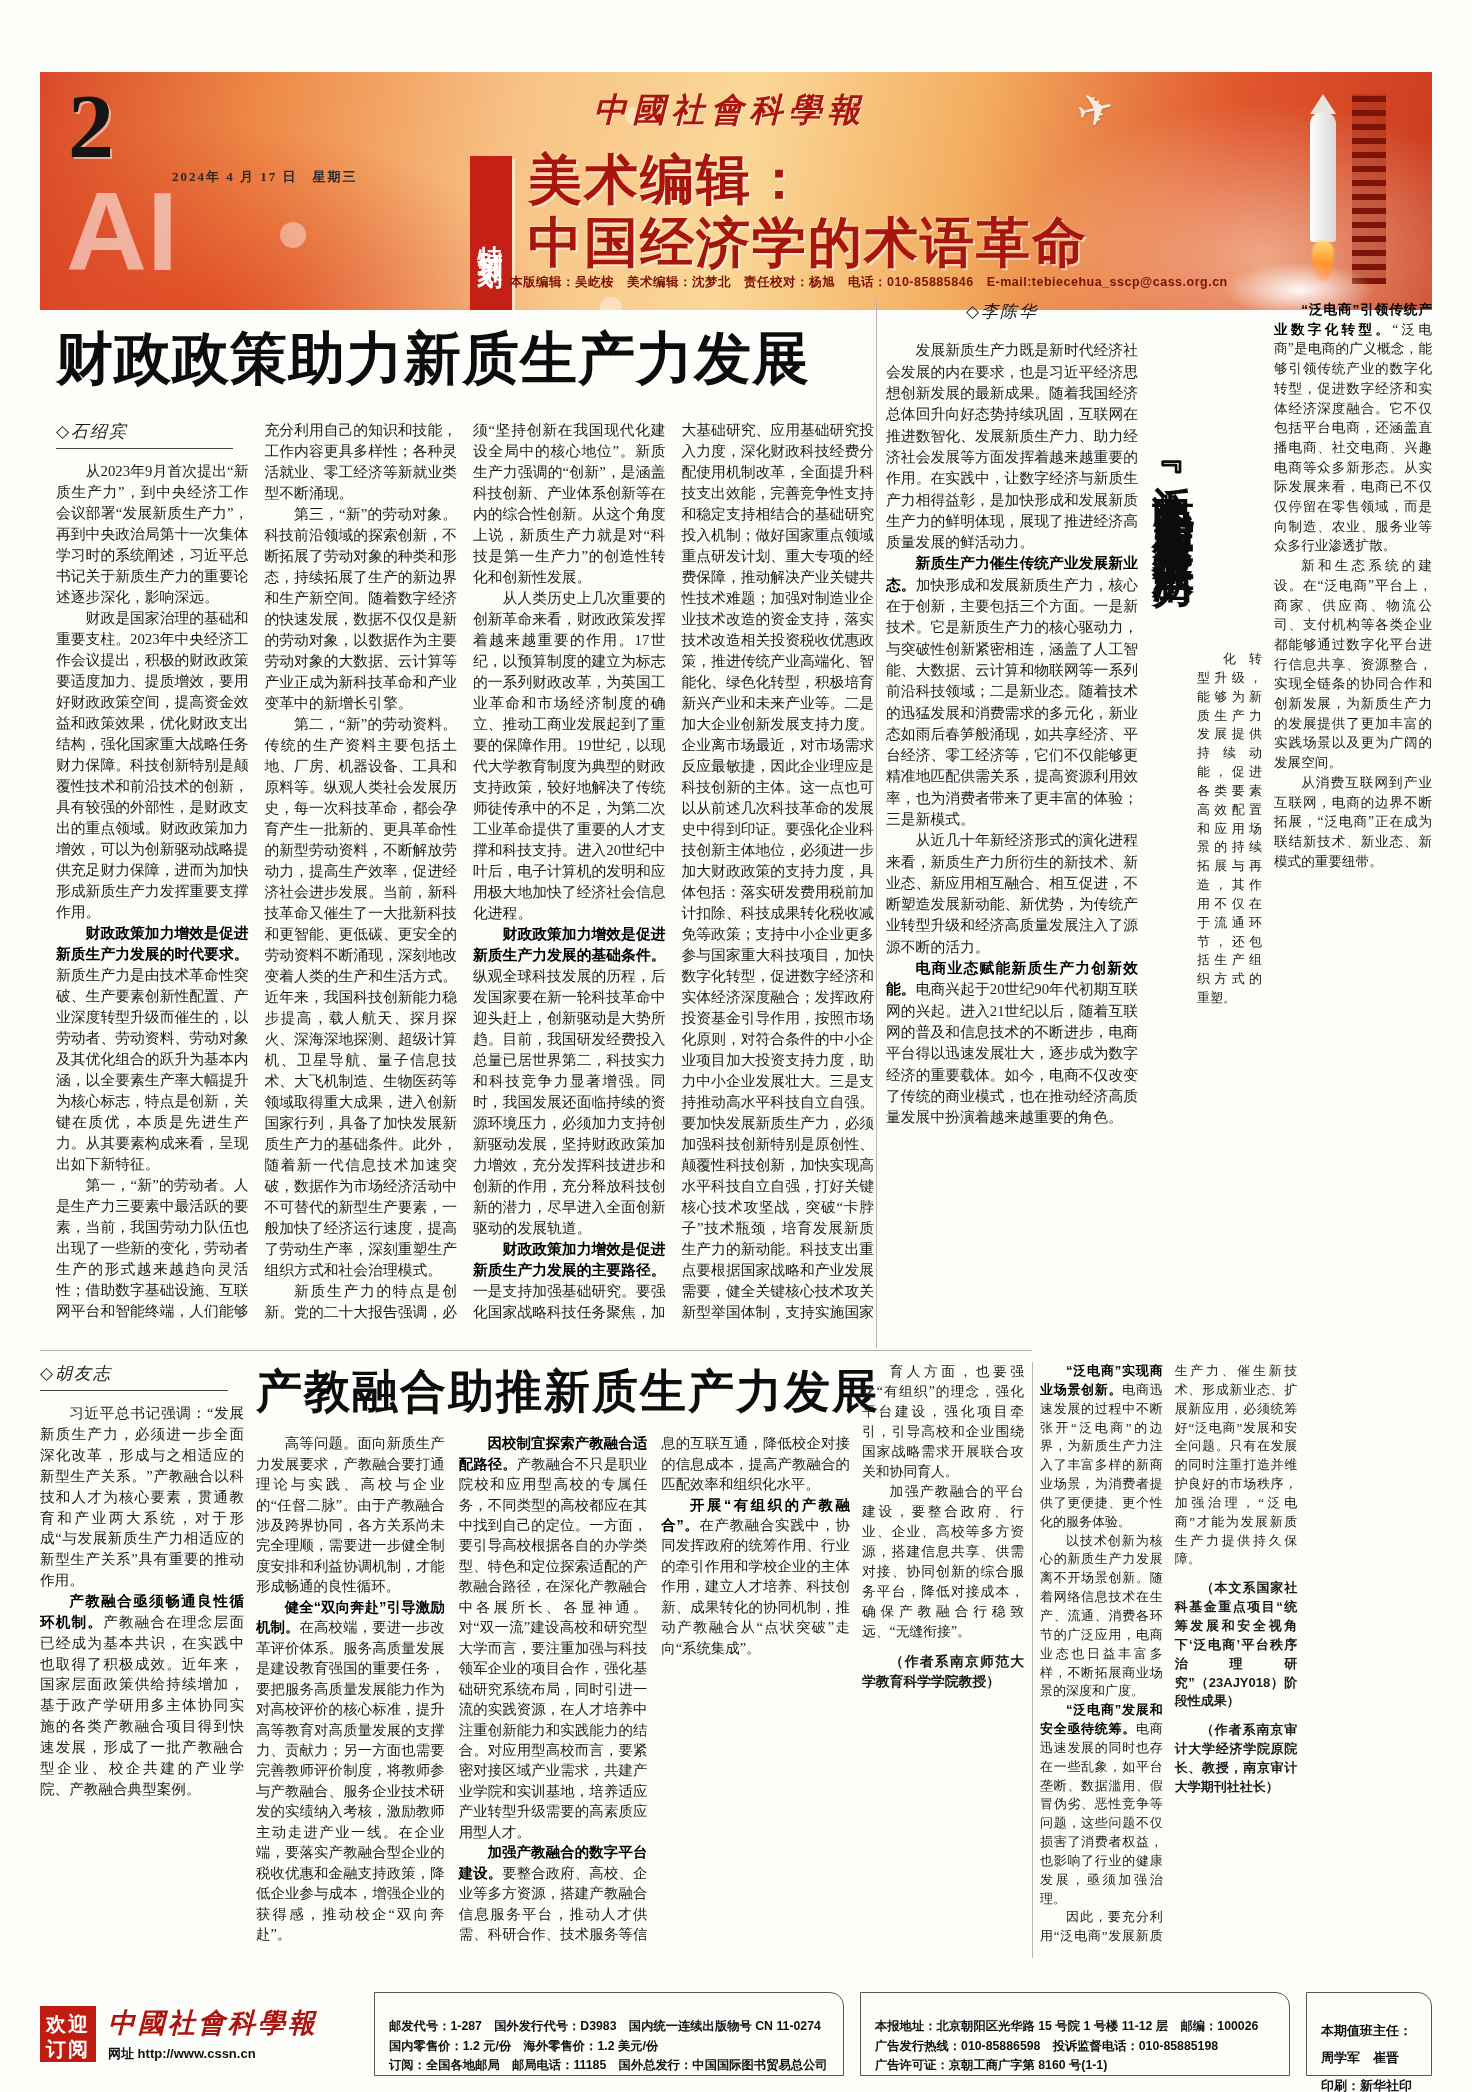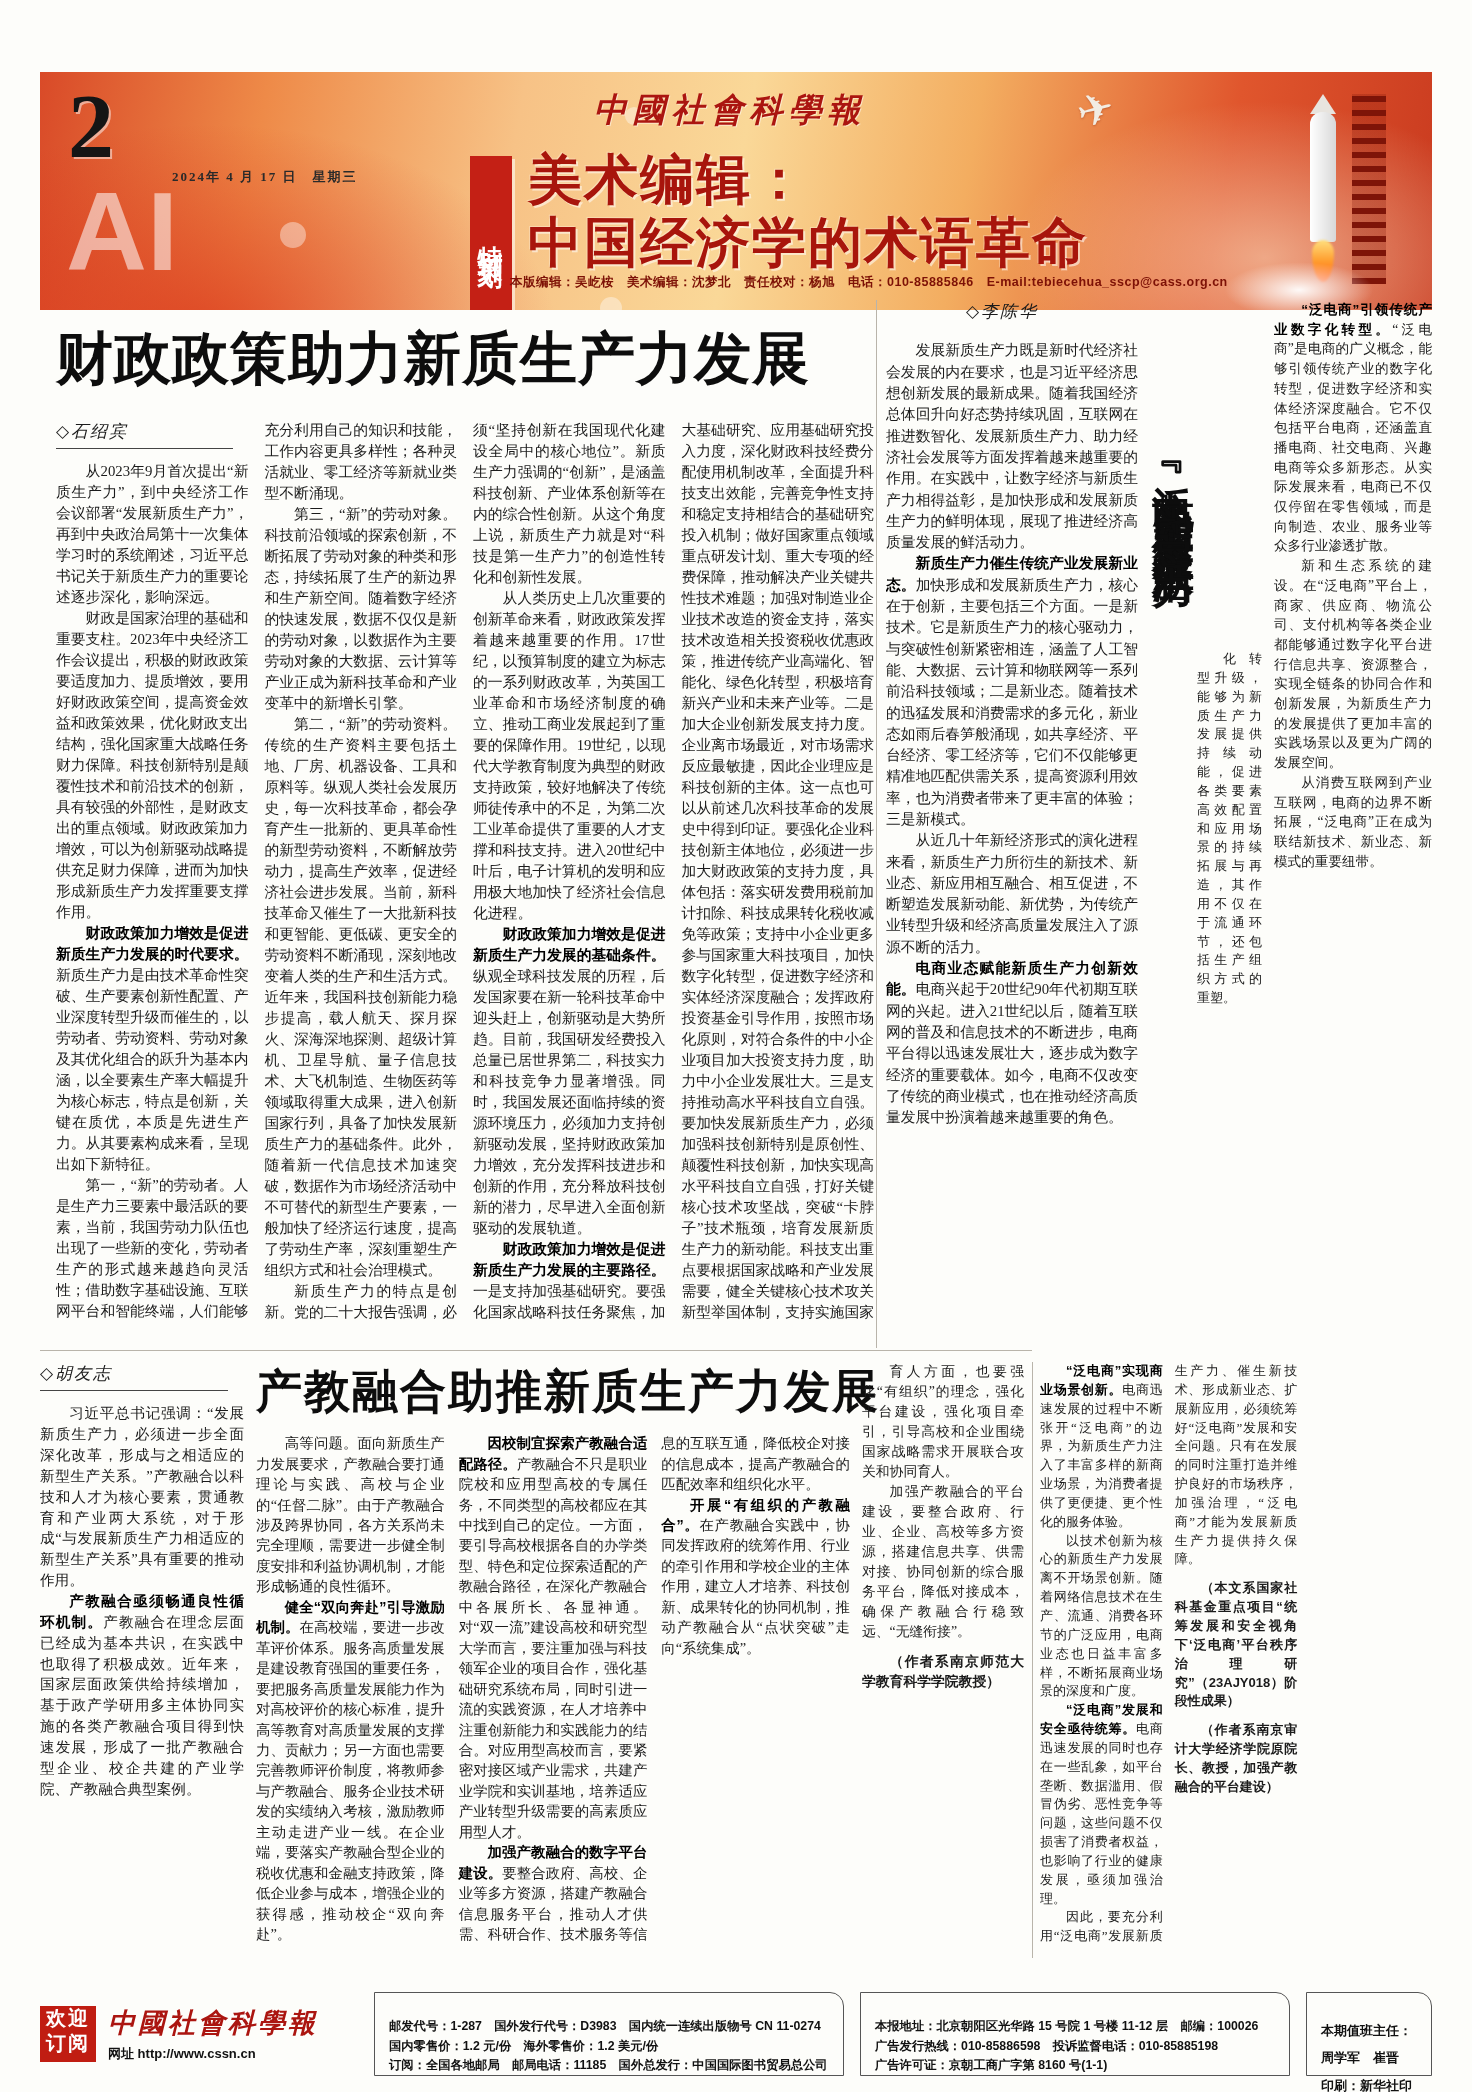--- a/index.html
+++ b/index.html
@@ -81,21 +81,21 @@
   .edu-headline{font-size:46px;font-weight:900;color:#0d0d0d;text-align:center;letter-spacing:2px;
     font-family:"Liberation Sans","DejaVu Sans",sans-serif;line-height:1.2;margin:2px 0 14px 0;white-space:nowrap;}
   .edu-body{column-count:3;column-gap:14px;column-fill:auto;height:516px;font-size:14.4px;line-height:1.42;overflow:hidden;}
   .edu .colR{width:162px;font-size:13.8px;line-height:1.45;overflow:hidden;}
 
   
   .footer{position:absolute;top:1992px;left:40px;width:1392px;height:84px;display:flex;gap:16px;
     font-family:"Liberation Sans","DejaVu Sans",sans-serif;}
   .sub-box{display:flex;align-items:center;gap:12px;width:318px;}
   .sub-red{width:56px;height:56px;background:#c01d12;color:#fff;font-size:20px;font-weight:800;line-height:1.25;
-    display:flex;align-items:flex-start;justify-content:center;text-align:center;letter-spacing:2px;}
+    display:flex;align-items:flex-end;justify-content:center;text-align:center;letter-spacing:2px;}
   .sub-paper{font-family:"Liberation Serif","DejaVu Serif",serif;font-style:italic;font-size:27px;font-weight:700;
     color:#ab1510;letter-spacing:3px;}
   .sub-url{font-size:13px;color:#111;margin-top:4px;font-weight:600;}
   .f-box{border:1px solid #555;border-radius:0 14px 0 0;padding:24px 14px;font-size:12.3px;line-height:1.6;
     font-weight:600;color:#111;}
   .f-box1{width:440px;} .f-box2{width:400px;} .f-box3{flex:1;font-size:13px;line-height:2.1;}
 </style>
 </head>
 <body>
 
@@ -159,21 +159,21 @@
       <p>从消费互联网到产业互联网，电商的边界不断拓展，“泛电商”正在成为联结新技术、新业态、新模式的重要纽带。</p>
     </div>
 </div>
 <div class="vline2"></div>
 <div class="ebiz-lower btext">
     <p><b>“泛电商”实现商业场景创新。</b>电商迅速发展的过程中不断张开“泛电商”的边界，为新质生产力注入了丰富多样的新商业场景，为消费者提供了更便捷、更个性化的服务体验。</p>
     <p>以技术创新为核心的新质生产力发展离不开场景创新。随着网络信息技术在生产、流通、消费各环节的广泛应用，电商业态也日益丰富多样，不断拓展商业场景的深度和广度。</p>
     <p><b>“泛电商”发展和安全亟待统筹。</b>电商迅速发展的同时也存在一些乱象，如平台垄断、数据滥用、假冒伪劣、恶性竞争等问题，这些问题不仅损害了消费者权益，也影响了行业的健康发展，亟须加强治理。</p>
     <p>因此，要充分利用“泛电商”发展新质生产力、催生新技术、形成新业态、扩展新应用，必须统筹好“泛电商”发展和安全问题。只有在发展的同时注重打造并维护良好的市场秩序，加强治理，“泛电商”才能为发展新质生产力提供持久保障。</p>
     <p class="credit">（本文系国家社科基金重点项目“统筹发展和安全视角下‘泛电商’平台秩序治理研究”（23AJY018）阶段性成果）</p>
-    <p class="credit">（作者系南京审计大学经济学院原院长、教授，加强产教融合的平台建设）</p>
+    <p class="credit">（作者系南京审计大学经济学院原院长、教授，南京审计大学期刊社社长）</p>
   </div>
 
 <div class="hline1"></div>
 <div class="edu">
   <div class="colL btext">
       <p class="byline">◇胡友志</p>
       <p>习近平总书记强调：“发展新质生产力，必须进一步全面深化改革，形成与之相适应的新型生产关系。”产教融合以科技和人才为核心要素，贯通教育和产业两大系统，对于形成“与发展新质生产力相适应的新型生产关系”具有重要的推动作用。</p>
       <p><b>产教融合亟须畅通良性循环机制。</b>产教融合在理念层面已经成为基本共识，在实践中也取得了积极成效。近年来，国家层面政策供给持续增加，基于政产学研用多主体协同实施的各类产教融合项目得到快速发展，形成了一批产教融合型企业、校企共建的产业学院、产教融合典型案例。</p>
     </div>
   <div class="mid">

